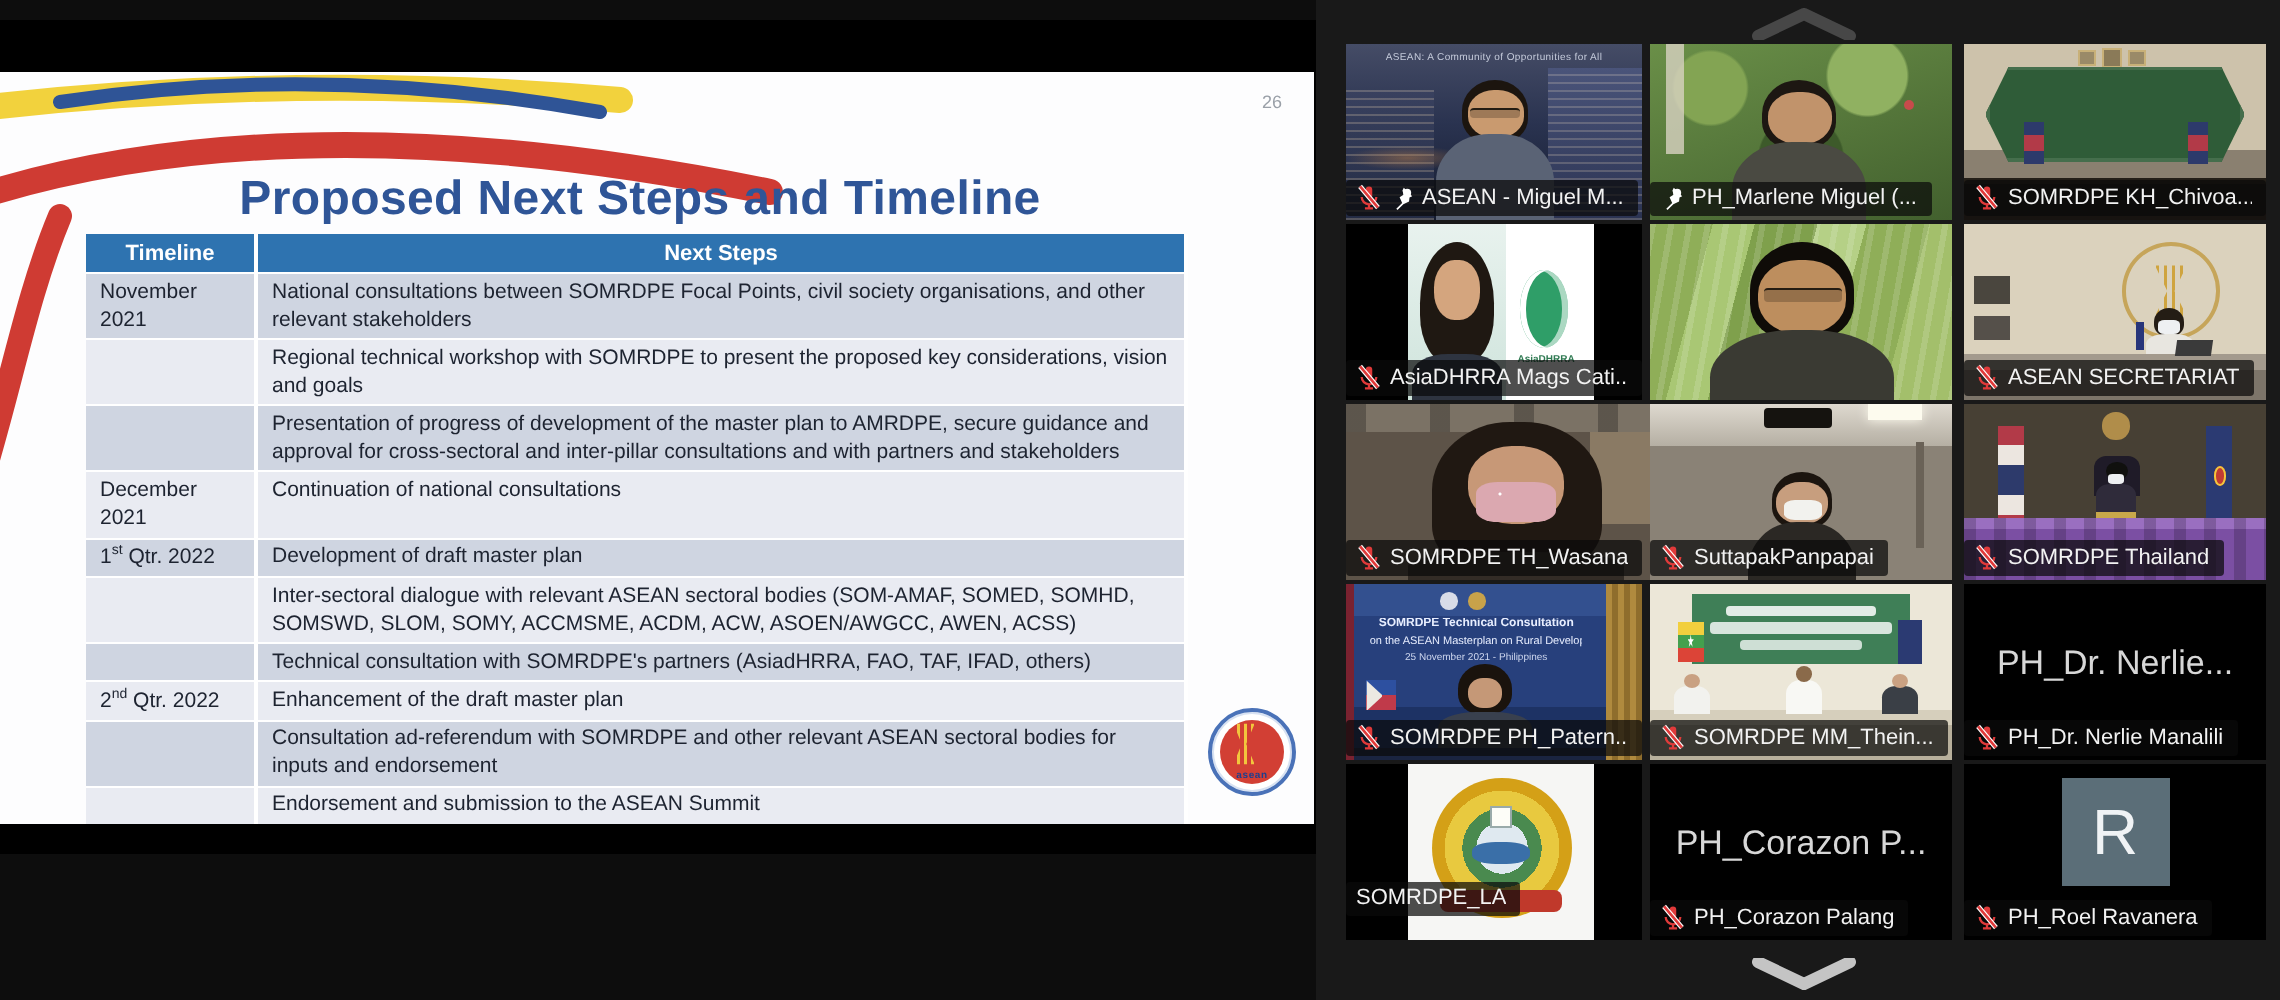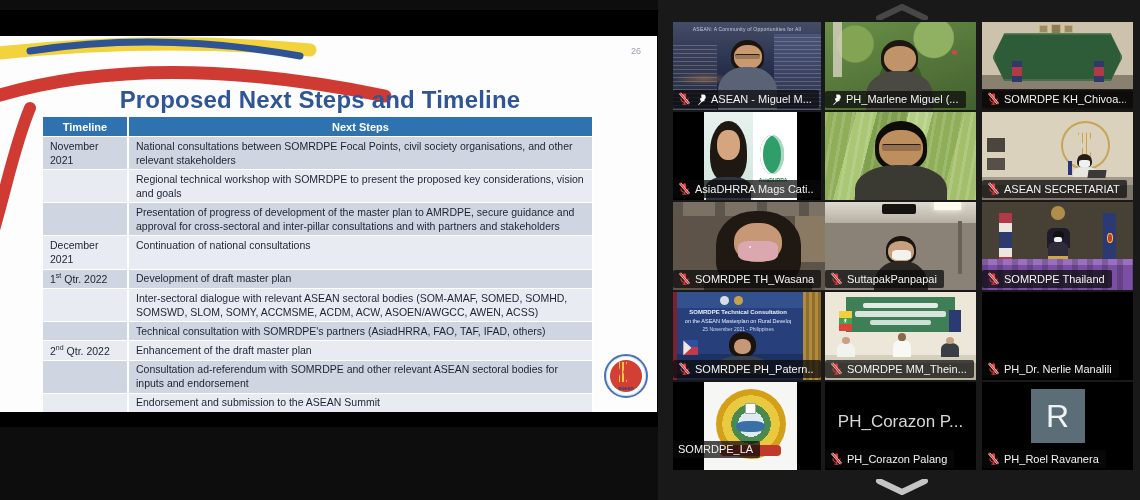--- a/index.html
+++ b/index.html
@@ -396,20 +396,21 @@
   <path d="M3.5 8a4.5 4.5 0 0 0 9 0" fill="none" stroke="#e03a3a" stroke-width="1.4"></path>
   <line x1="8" y1="12.5" x2="8" y2="15" stroke="#e03a3a" stroke-width="1.4"></line>
   <line x1="5.5" y1="15" x2="10.5" y2="15" stroke="#e03a3a" stroke-width="1.4"></line>
   <line x1="2.5" y1="1.5" x2="13.5" y2="14.5" stroke="#ffffff" stroke-width="3"></line>
   <line x1="2.5" y1="1.5" x2="13.5" y2="14.5" stroke="#e03a3a" stroke-width="1.6"></line>
             </svg>
             <span>SOMRDPE MM_Thein...</span>
           </div>
         </div>
         <div class="tile" style="left: 324px; top: 292px; width: 151px; height: 88px;">
+          <div class="disp">PH_Dr. Nerlie...</div>
           <div class="label" style="bottom:2px;">
             <svg width="13" height="13" viewBox="0 0 16 16">
   <rect x="6" y="1.5" width="4" height="7.5" rx="2" fill="#e03a3a"></rect>
   <path d="M3.5 8a4.5 4.5 0 0 0 9 0" fill="none" stroke="#e03a3a" stroke-width="1.4"></path>
   <line x1="8" y1="12.5" x2="8" y2="15" stroke="#e03a3a" stroke-width="1.4"></line>
   <line x1="5.5" y1="15" x2="10.5" y2="15" stroke="#e03a3a" stroke-width="1.4"></line>
   <line x1="2.5" y1="1.5" x2="13.5" y2="14.5" stroke="#ffffff" stroke-width="3"></line>
   <line x1="2.5" y1="1.5" x2="13.5" y2="14.5" stroke="#e03a3a" stroke-width="1.6"></line>
             </svg>
             <span>PH_Dr. Nerlie Manalili</span>

